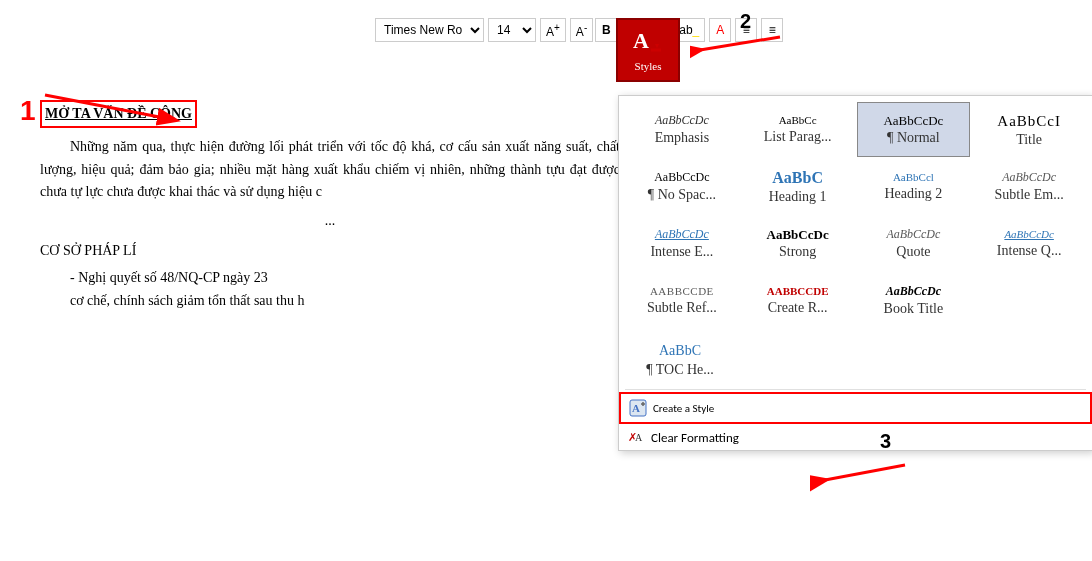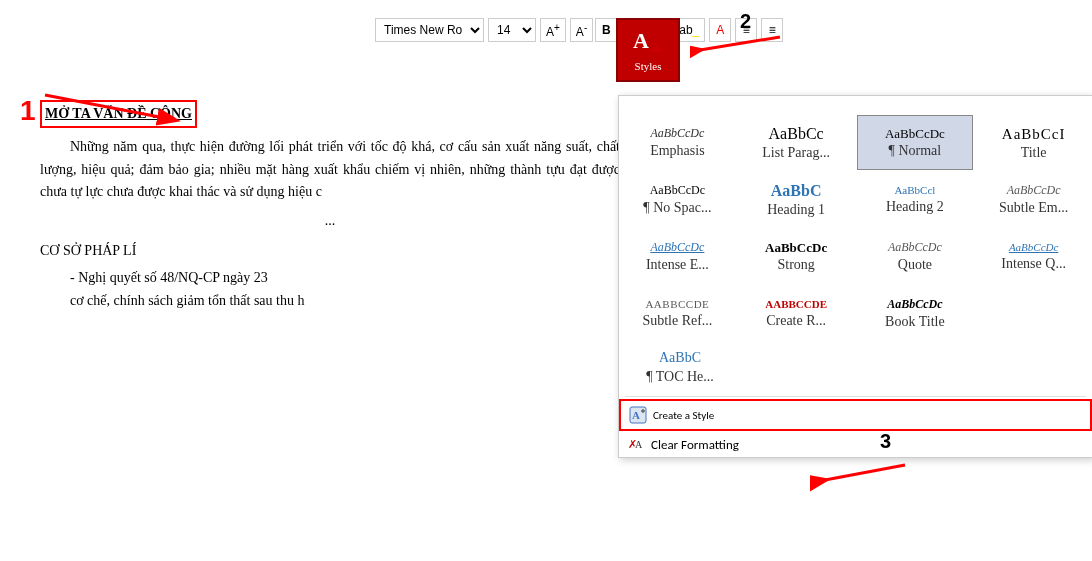--- a/index.html
+++ b/index.html
@@ -131,22 +131,22 @@
       top: 95px;
       left: 618px;
       width: 475px;
       background: white;
       border: 1px solid #ccc;
       box-shadow: 2px 2px 8px rgba(0,0,0,0.2);
     }
     .styles-grid {
       display: grid;
       grid-template-columns: repeat(4, 1fr);
+      padding: 6px;
       gap: 2px;
-      margin-top: 19px;
     }
     .style-cell {
       display: flex;
       flex-direction: column;
       align-items: center;
       padding: 4px 6px;
       cursor: pointer;
       border: 1px solid transparent;
       min-height: 55px;
       justify-content: center;
@@ -162,21 +162,21 @@
     }
     .style-name {
       font-size: 14px;
       color: #333;
       text-align: center;
       margin-top: 2px;
     }
 
     
     .preview-emphasis { font-style: italic; font-size: 12px; color: #333; }
-    .preview-listpara { font-size: 16px; }
+    .preview-listpara { font-size: 11px; }
     .preview-normal { font-size: 13px; }
     .preview-title { font-size: 13px; }
 
     
     .preview-nospace { font-size: 12px; }
     .preview-h1 { font-size: 16px; color: #2e74b5; font-weight: bold; }
     .preview-h2 { font-size: 11px; color: #2e74b5; }
     .preview-subtitle { font-size: 12px; color: #595959; font-style: italic; }
 
     

